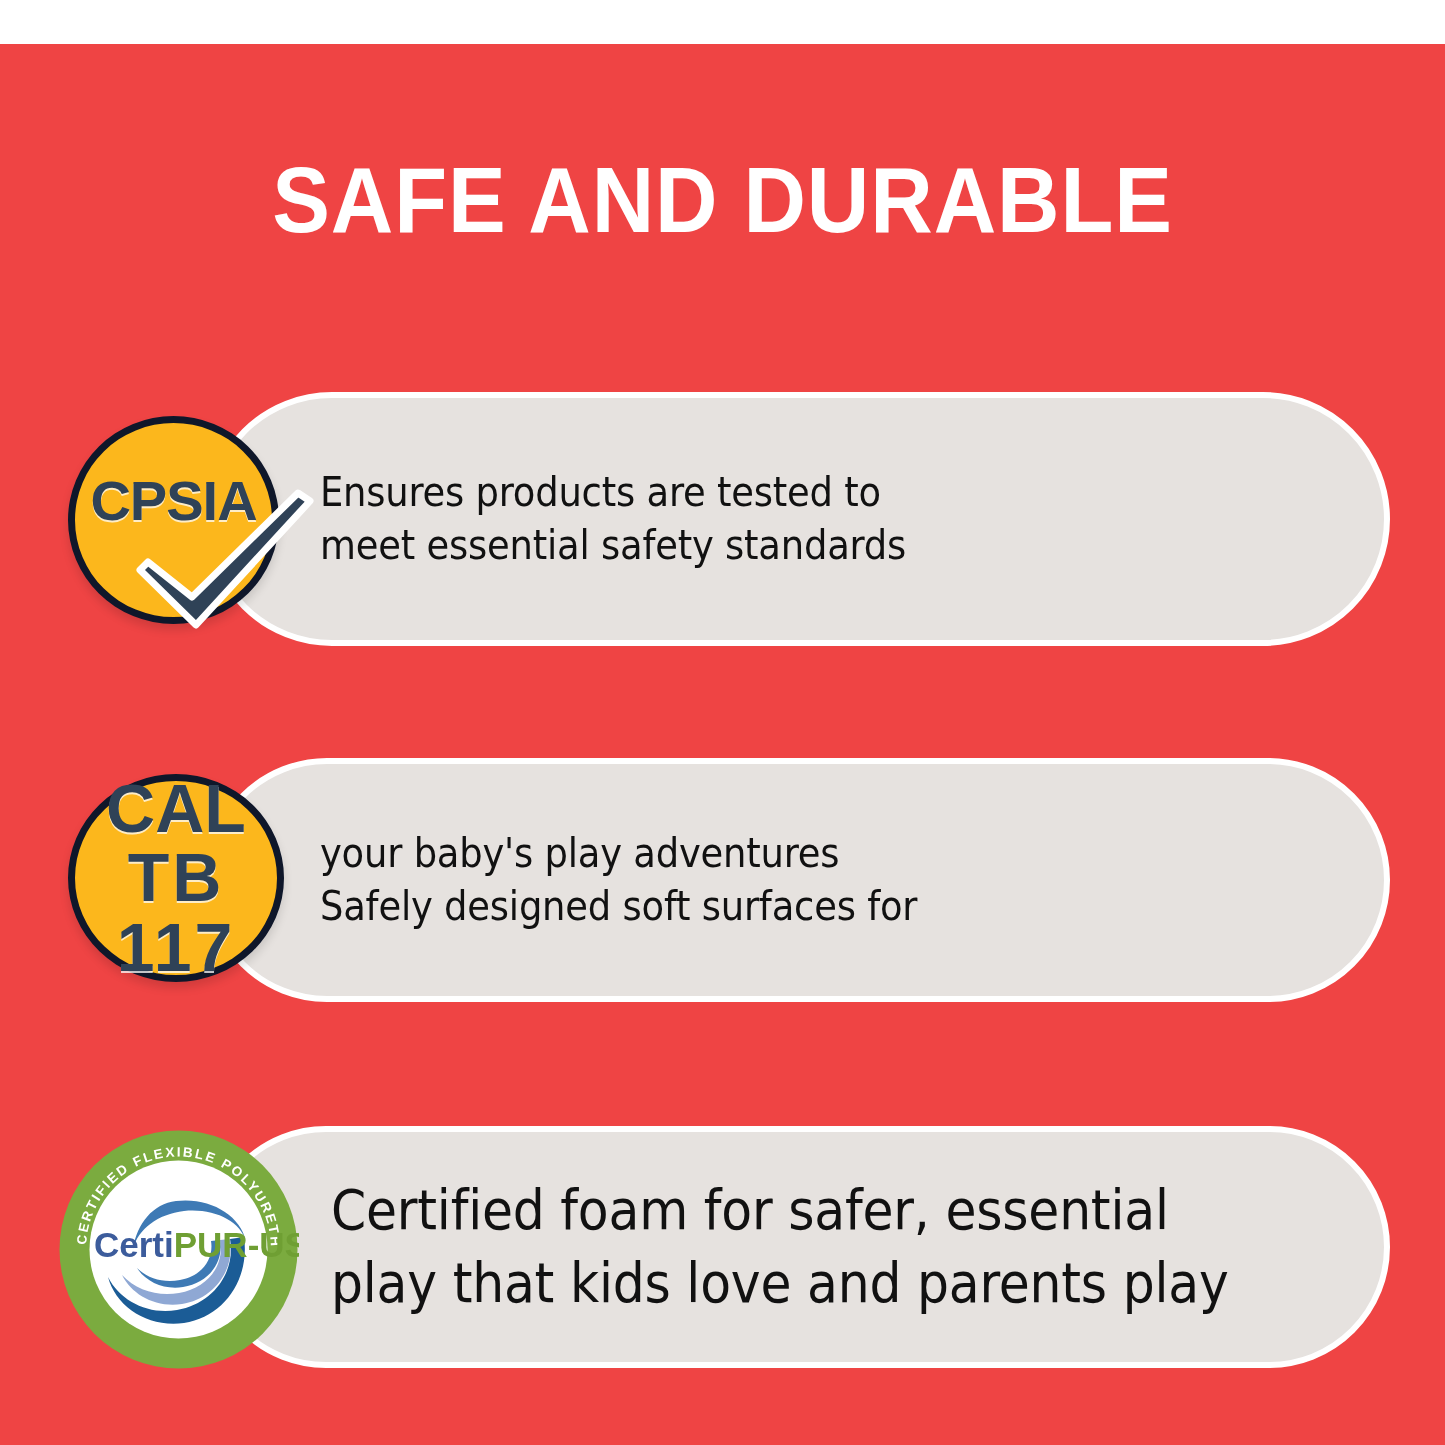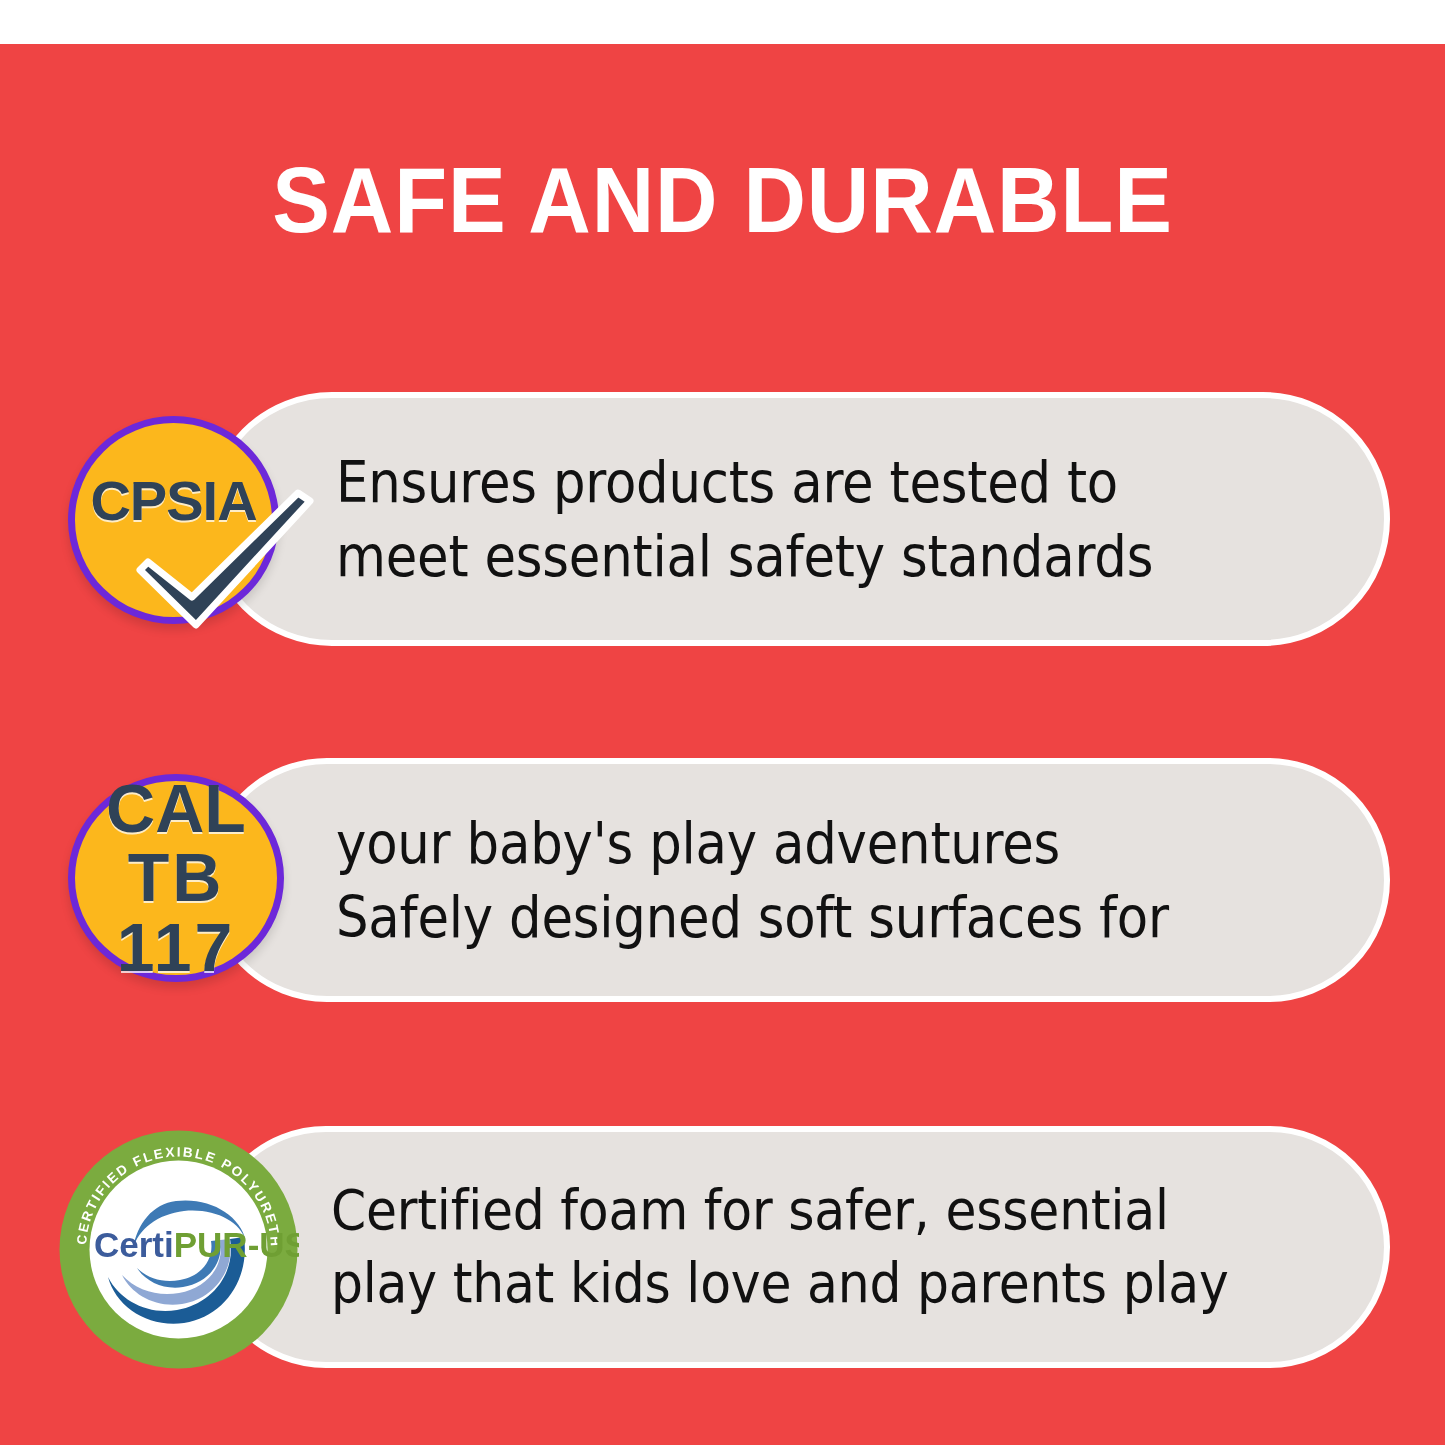--- a/index.html
+++ b/index.html
@@ -46,44 +46,44 @@
     border: 6px solid #ffffff;
     box-sizing: border-box;
     border-radius: 130px;
   }
   #card-1 { top: 348px;  height: 254px; }
   #card-2 { top: 714px;  height: 244px; }
   #card-3 { top: 1082px; height: 242px; }
 
   .card-text {
     position: absolute;
-    left: 125px;
+    left: 109px;
     right: 60px;
     top: 50%;
     transform: translateY(-50%);
     color: #111111;
     font-family: "DejaVu Sans Condensed", "Liberation Sans Narrow", "Liberation Sans", sans-serif;
-    font-size: 57px;
+    font-size: 41px;
     font-weight: 300;
     line-height: 1.30;
     letter-spacing: -0.2px;
   }
   .card-text > span { display: block; }
   #card-3 .card-text { left: 120px; font-size: 56px; }
 
   
   .badge {
     position: absolute;
     border-radius: 50%;
   }
 
   
   .amber-badge {
     background: #fcb71c;
-    border: 7px solid #6d28d9;
+    border: 7px solid #0f172a;
     box-sizing: border-box;
     box-shadow: 0 6px 10px rgba(0,0,0,0.13);
   }
   .amber-label {
     position: absolute;
     left: 0; right: 0;
     top: 50%;
     transform: translateY(-50%);
     text-align: center;
     color: #2f4257;

